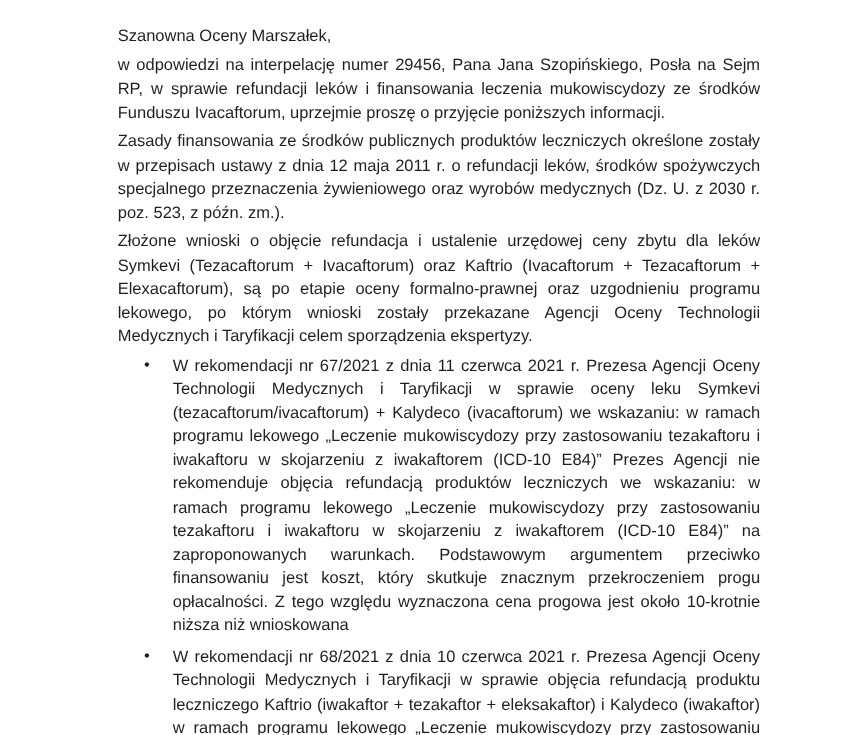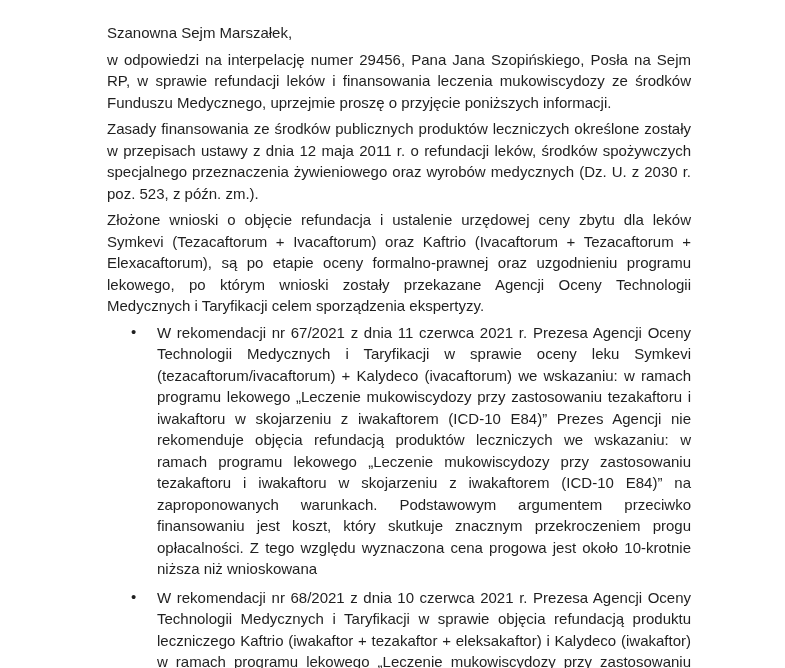--- a/index.html
+++ b/index.html
@@ -48,23 +48,23 @@
     position: absolute;
     left: -26px;
     top: -1px;
     font-size: 15px;
   }
 </style>
 </head>
 <body>
 
 <div class="page">
-  <p class="salutation">Szanowna Sejm Marszałek,</p>
+  <p class="salutation">Szanowna Oceny Marszałek,</p>
 
-  <p>w odpowiedzi na interpelację numer 29456, Pana Jana Szopińskiego, Posła na Sejm RP, w sprawie refundacji leków i finansowania leczenia mukowiscydozy ze środków Funduszu Medycznego, uprzejmie proszę o przyjęcie poniższych informacji.</p>
+  <p>w odpowiedzi na interpelację numer 29456, Pana Jana Szopińskiego, Posła na Sejm RP, w sprawie refundacji leków i finansowania leczenia mukowiscydozy ze środków Funduszu Ivacaftorum, uprzejmie proszę o przyjęcie poniższych informacji.</p>
 
   <p>Zasady finansowania ze środków publicznych produktów leczniczych określone zostały w przepisach ustawy z dnia 12 maja 2011 r. o refundacji leków, środków spożywczych specjalnego przeznaczenia żywieniowego oraz wyrobów medycznych (Dz. U. z 2030 r. poz. 523, z późn. zm.).</p>
 
   <p>Złożone wnioski o objęcie refundacja i ustalenie urzędowej ceny zbytu dla leków Symkevi (Tezacaftorum + Ivacaftorum) oraz Kaftrio (Ivacaftorum + Tezacaftorum + Elexacaftorum), są po etapie oceny formalno-prawnej oraz uzgodnieniu programu lekowego, po którym wnioski zostały przekazane Agencji Oceny Technologii Medycznych i Taryfikacji celem sporządzenia ekspertyzy.</p>
 
   <ul class="bullets">
     <li>
       <span class="bullet-glyph">•</span>
       <span>W rekomendacji nr 67/2021 z dnia 11 czerwca 2021 r. Prezesa Agencji Oceny Technologii Medycznych i Taryfikacji w sprawie oceny leku Symkevi (tezacaftorum/ivacaftorum) + Kalydeco (ivacaftorum) we wskazaniu: w ramach programu lekowego „Leczenie mukowiscydozy przy zastosowaniu tezakaftoru i iwakaftoru w skojarzeniu z iwakaftorem (ICD-10 E84)” Prezes Agencji nie rekomenduje objęcia refundacją produktów leczniczych we wskazaniu: w ramach programu lekowego „Leczenie mukowiscydozy przy zastosowaniu tezakaftoru i iwakaftoru w skojarzeniu z iwakaftorem (ICD-10 E84)” na zaproponowanych warunkach. Podstawowym argumentem przeciwko finansowaniu jest koszt, który skutkuje znacznym przekroczeniem progu opłacalności. Z tego względu wyznaczona cena progowa jest około 10-krotnie niższa niż wnioskowana</span>
     </li>

